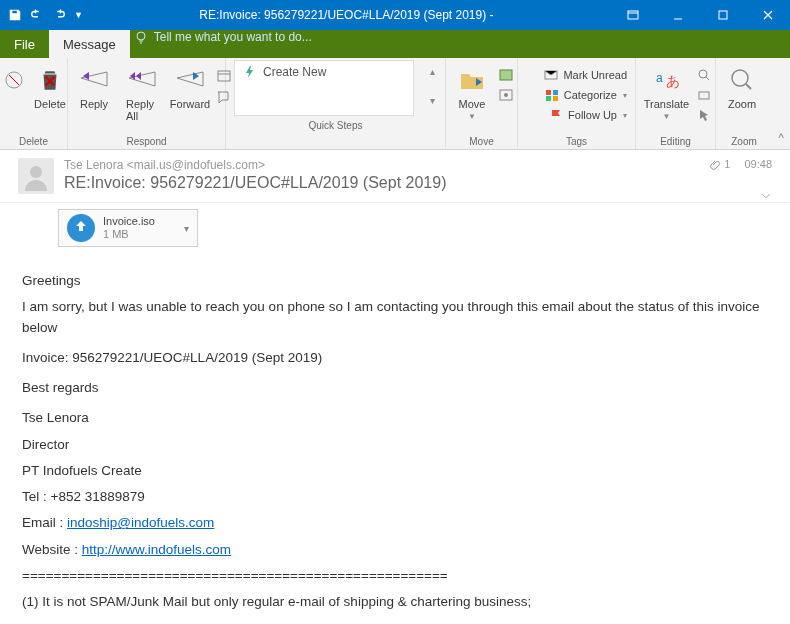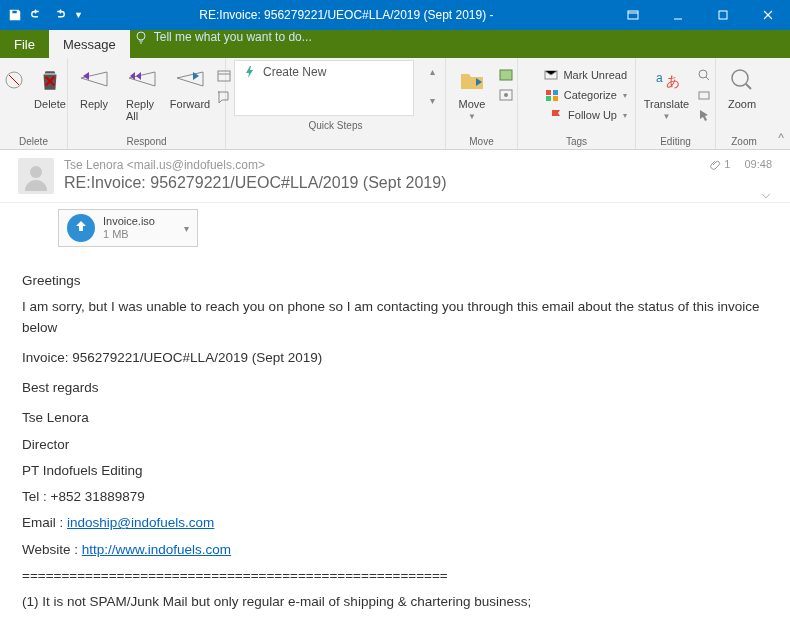--- a/index.html
+++ b/index.html
@@ -344,20 +344,20 @@
   </div>
 </div>
 
 <div class="body-area">
   <p>Greetings</p>
   <p style="">I am sorry, but I was unable to reach you on phone so I am contacting you through this email about the status of this invoice below</p>
   <p style="margin-top:10px">Invoice: 956279221/UEOC#LLA/2019 (Sept 2019)</p>
   <p style="margin-top:10px">Best regards</p>
   <p style="margin-top:10px">Tse Lenora</p>
   <p>Director</p>
-  <p>PT Indofuels Editing</p>
+  <p>PT Indofuels Create</p>
   <p>Tel : +852 31889879</p>
   <p><span>Email : </span><a href="#">indoship@indofuels.com</a></p>
   <p><span>Website : </span><a href="#">http://www.indofuels.com</a></p>
   <p class="divider-line">======================================================</p>
   <p>(1) It is not SPAM/Junk Mail but only regular e-mail of shipping &amp; chartering business;</p>
 
 </div>
 
 </body></html>

